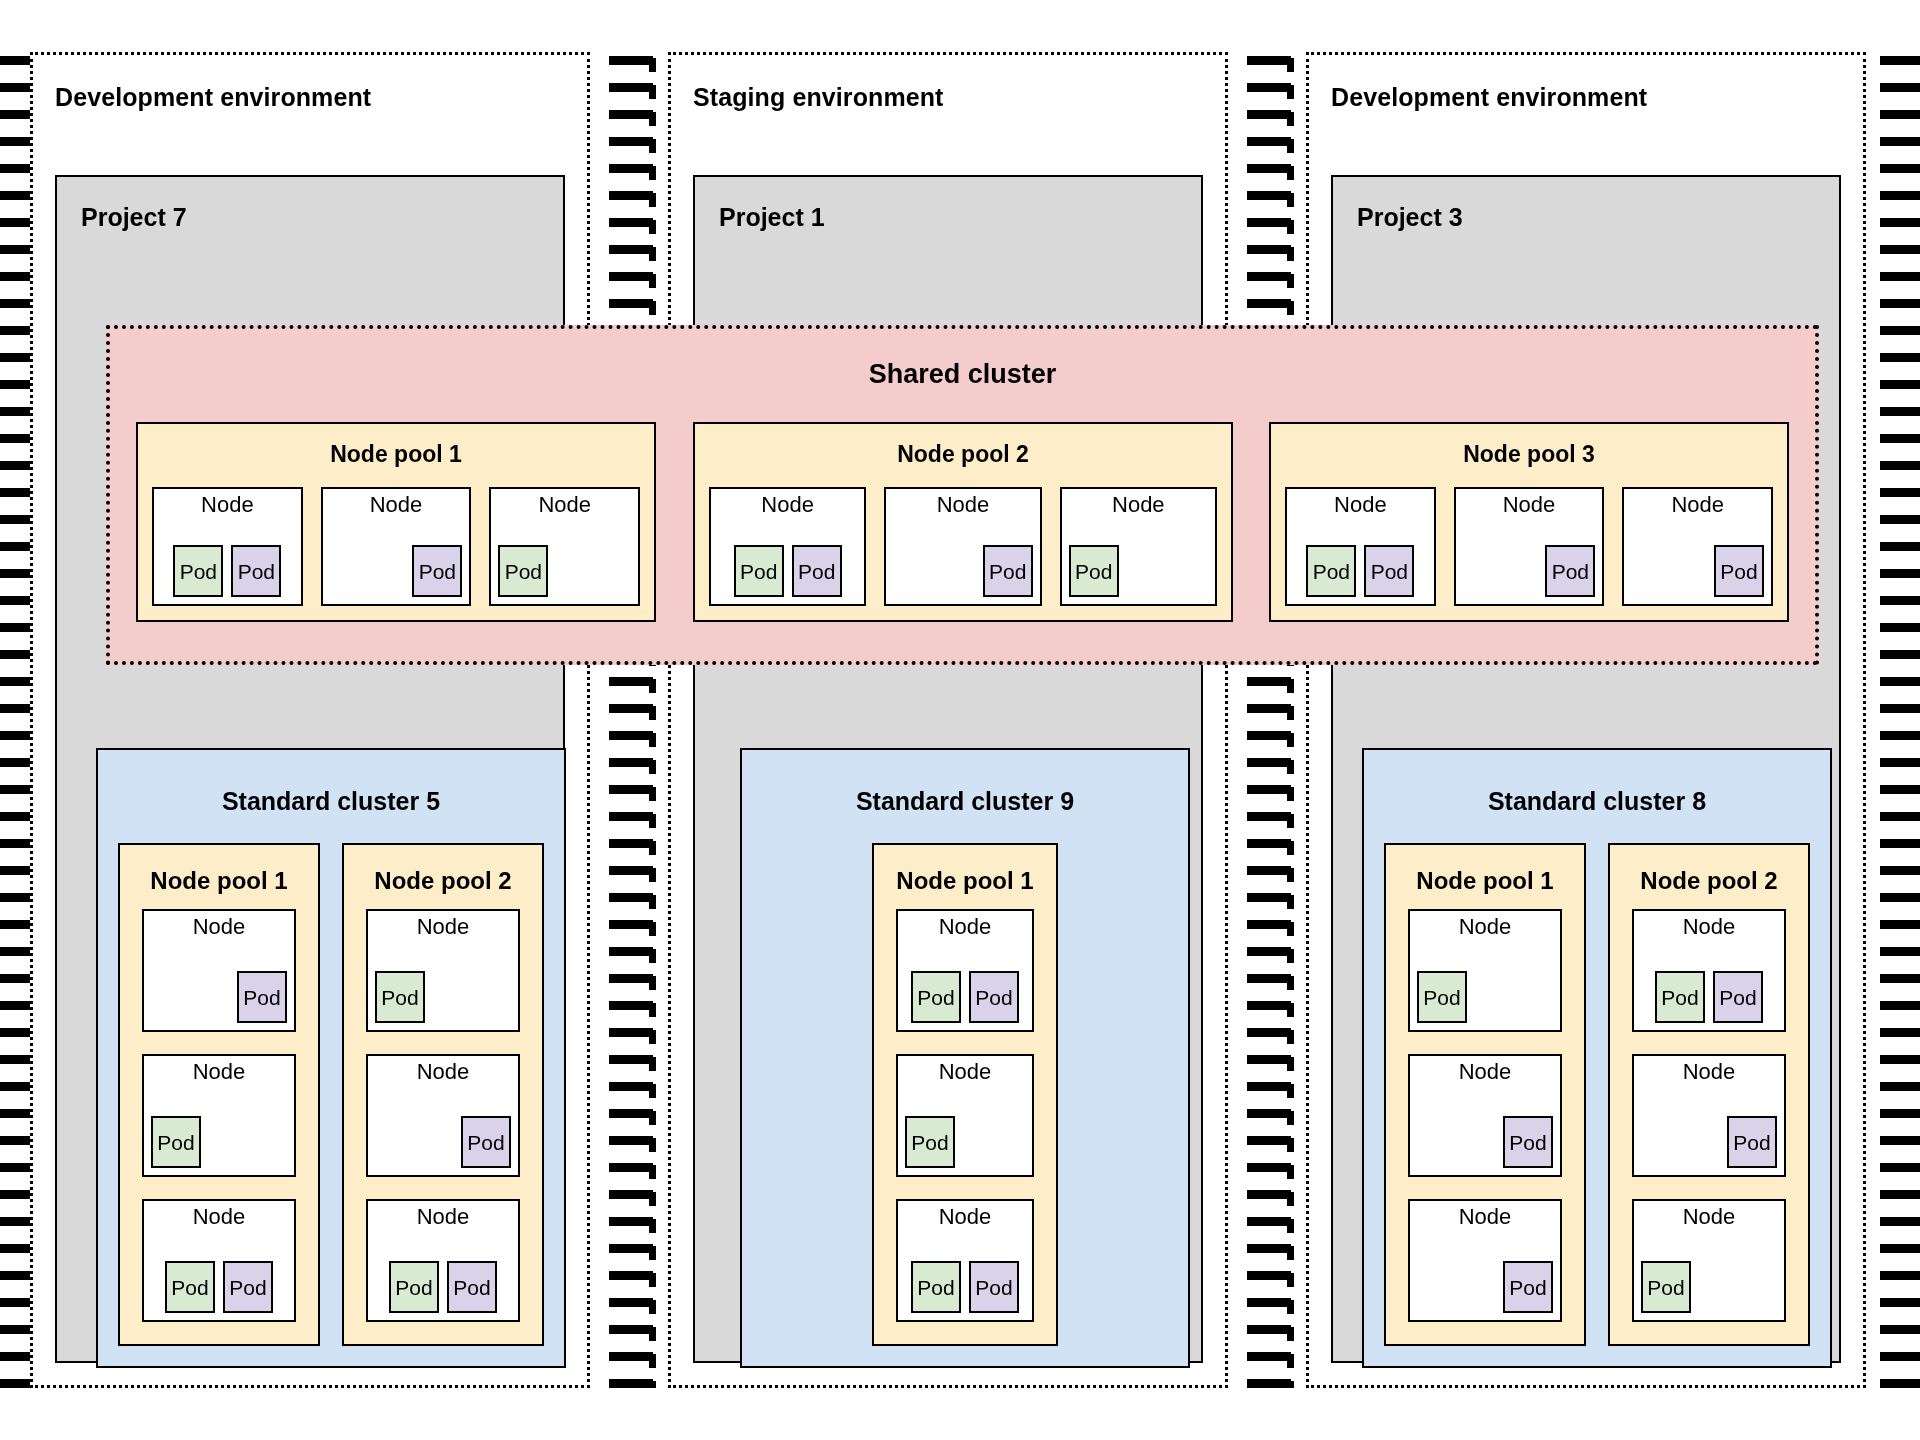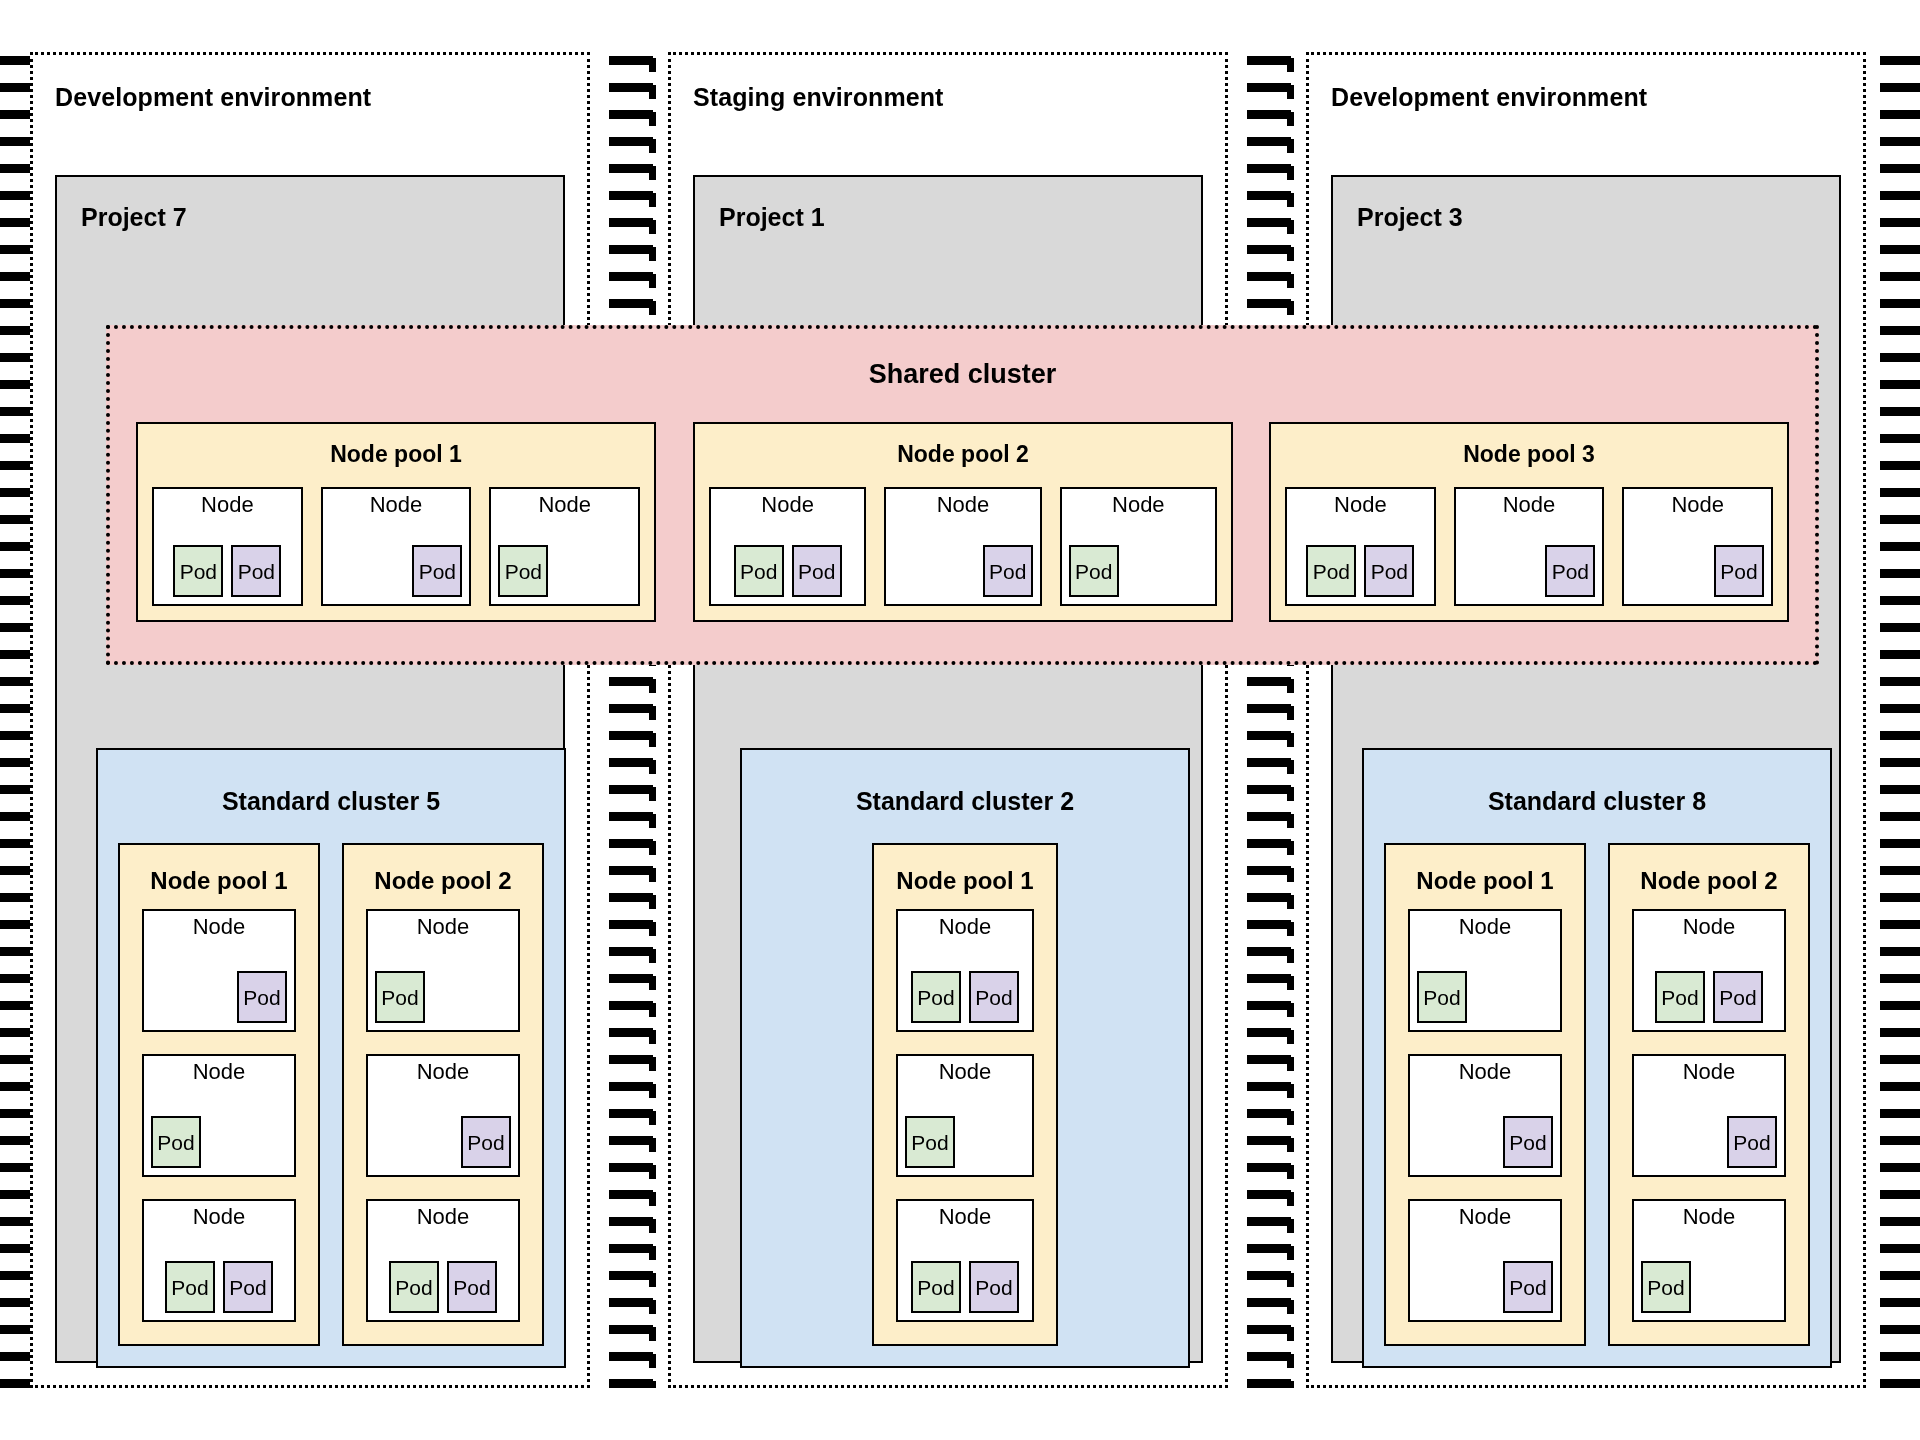--- a/index.html
+++ b/index.html
@@ -708,21 +708,21 @@
                 <div class="pod green">Pod</div>
                 <div class="pod purple">Pod</div>
               </div>
             </div>
           </div>
       </div>
     </div>
   </div>
 
   <div class="std-cluster" style="left:740px;top:748px;width:450px;height:620px;">
-    <div class="cluster-title">Standard cluster 2</div>
+    <div class="cluster-title">Standard cluster 9</div>
     <div class="std-pools" style="left:130px;right:130px;">
       <div class="std-pool">
         <div class="pool-title">Node pool 1</div>
         <div class="node-stack">
             <div class="node">
               <div class="node-label">Node</div>
               <div class="pods align-center">
                 <div class="pod green">Pod</div>
                 <div class="pod purple">Pod</div>
               </div>

